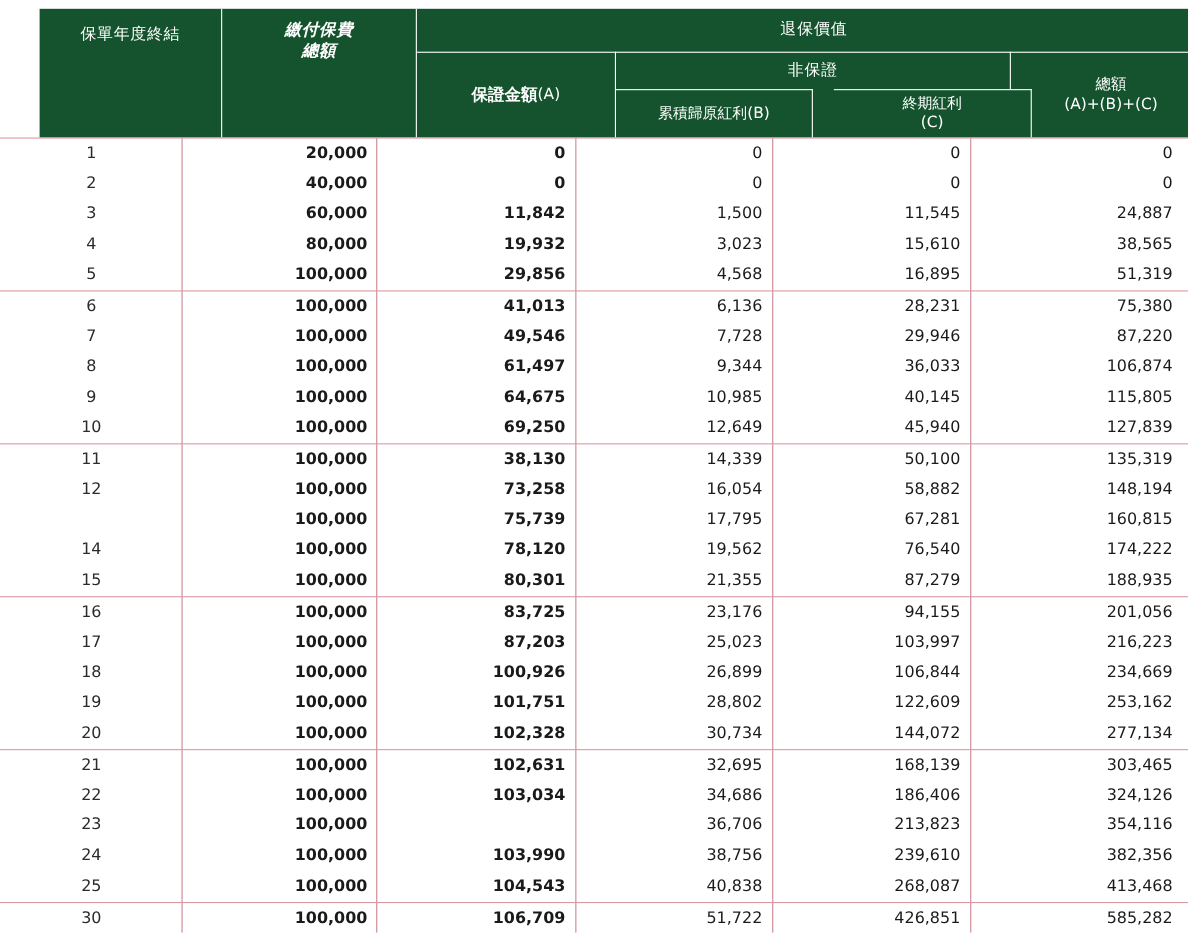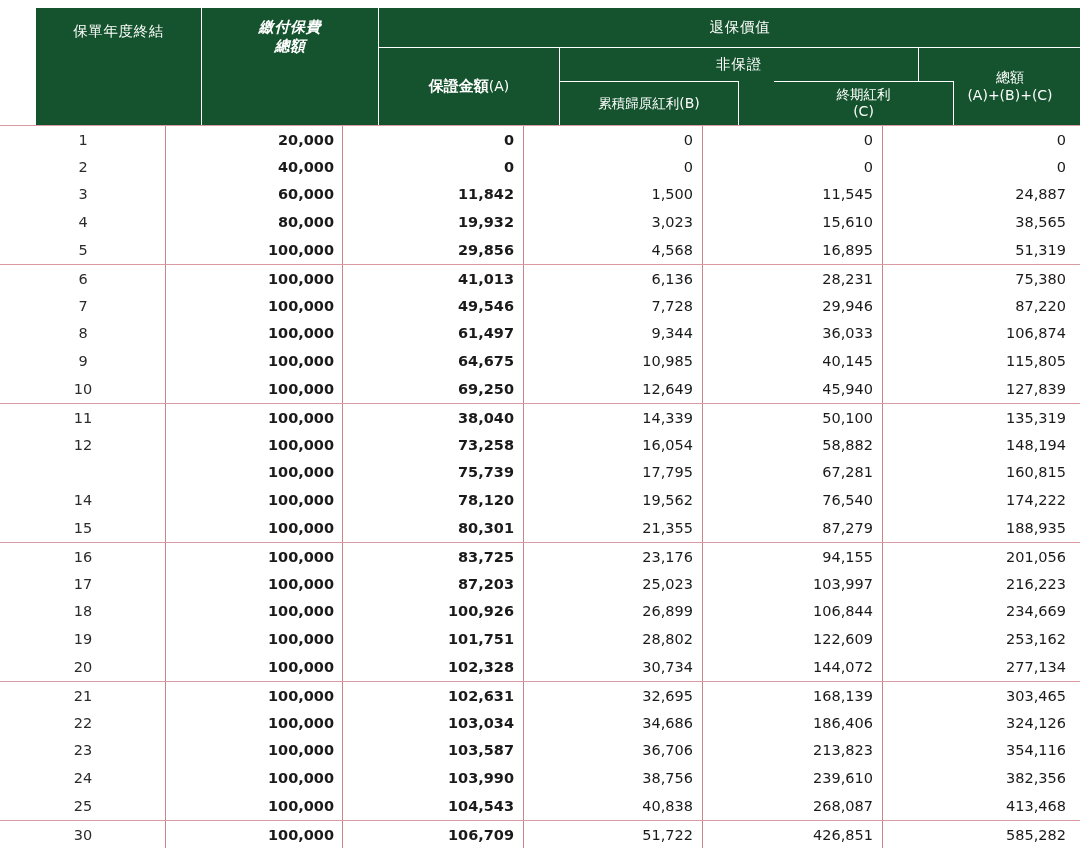--- a/index.html
+++ b/index.html
@@ -116,21 +116,21 @@
     width: 179px;
     height: 44px;
     font-size: 13.5px;
     border-top: 1.5px solid #ffffff;
     border-right: 1.5px solid #ffffff;
     flex-direction: row;
   }
 
   
   .h-terminal {
-    left: 738px;
+    left: 722px;
     top: 73px;
     width: 180px;
     height: 44px;
     font-size: 13.5px;
     border-top: 1.5px solid #ffffff;
     border-right: 1.5px solid #ffffff;
     flex-direction: column;
   }
 
   
@@ -358,21 +358,21 @@
         <div class="cell c-year">10</div>
         <div class="cell c-premium">100,000</div>
         <div class="cell c-guaranteed">69,250</div>
         <div class="cell c-reversionary">12,649</div>
         <div class="cell c-terminal">45,940</div>
         <div class="cell c-total">127,839</div>
       </div>
       <div class="row group-start">
         <div class="cell c-year">11</div>
         <div class="cell c-premium">100,000</div>
-        <div class="cell c-guaranteed">38,040</div>
+        <div class="cell c-guaranteed">38,130</div>
         <div class="cell c-reversionary">14,339</div>
         <div class="cell c-terminal">50,100</div>
         <div class="cell c-total">135,319</div>
       </div>
       <div class="row">
         <div class="cell c-year">12</div>
         <div class="cell c-premium">100,000</div>
         <div class="cell c-guaranteed">73,258</div>
         <div class="cell c-reversionary">16,054</div>
         <div class="cell c-terminal">58,882</div>
@@ -453,21 +453,20 @@
         <div class="cell c-year">22</div>
         <div class="cell c-premium">100,000</div>
         <div class="cell c-guaranteed">103,034</div>
         <div class="cell c-reversionary">34,686</div>
         <div class="cell c-terminal">186,406</div>
         <div class="cell c-total">324,126</div>
       </div>
       <div class="row">
         <div class="cell c-year">23</div>
         <div class="cell c-premium">100,000</div>
-        <div class="cell c-guaranteed">103,587</div>
         <div class="cell c-reversionary">36,706</div>
         <div class="cell c-terminal">213,823</div>
         <div class="cell c-total">354,116</div>
       </div>
       <div class="row">
         <div class="cell c-year">24</div>
         <div class="cell c-premium">100,000</div>
         <div class="cell c-guaranteed">103,990</div>
         <div class="cell c-reversionary">38,756</div>
         <div class="cell c-terminal">239,610</div>

